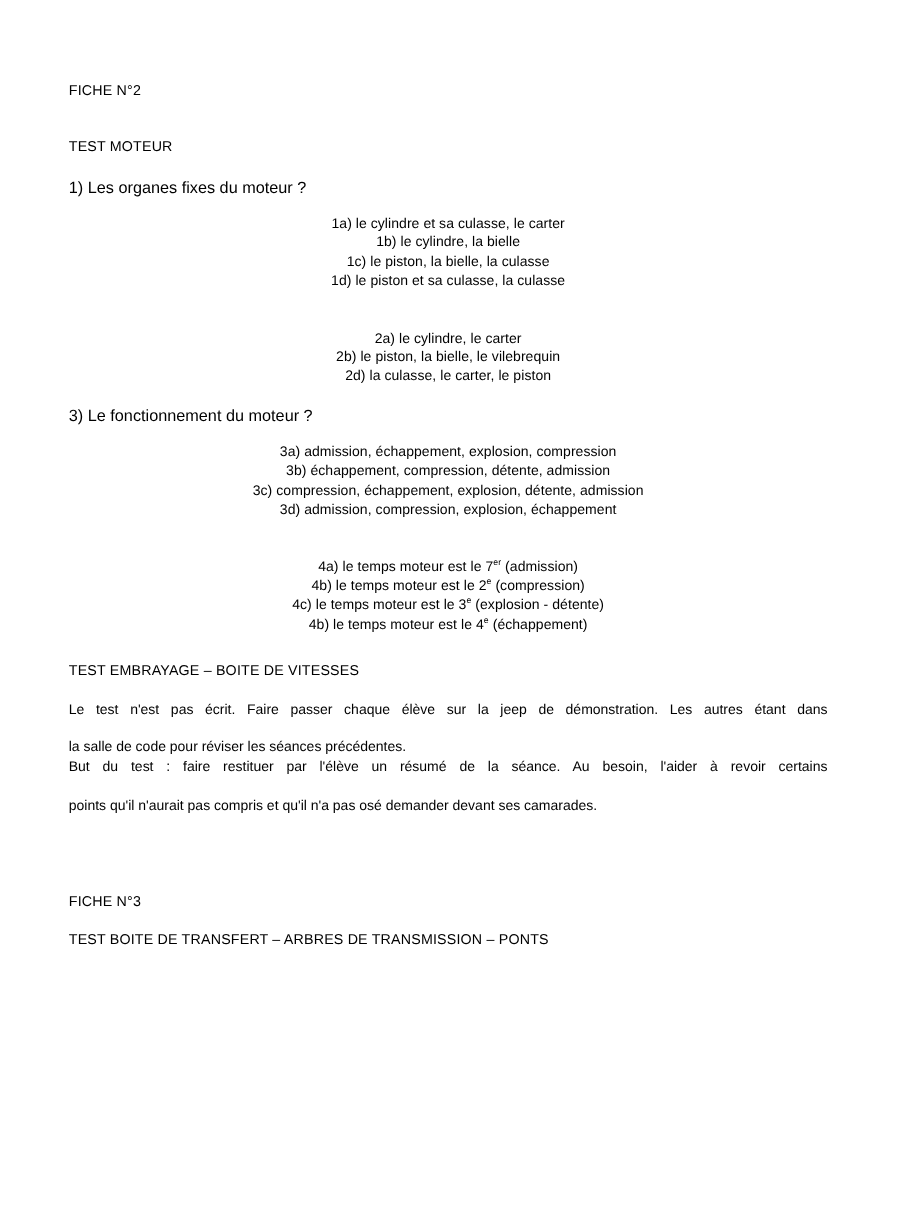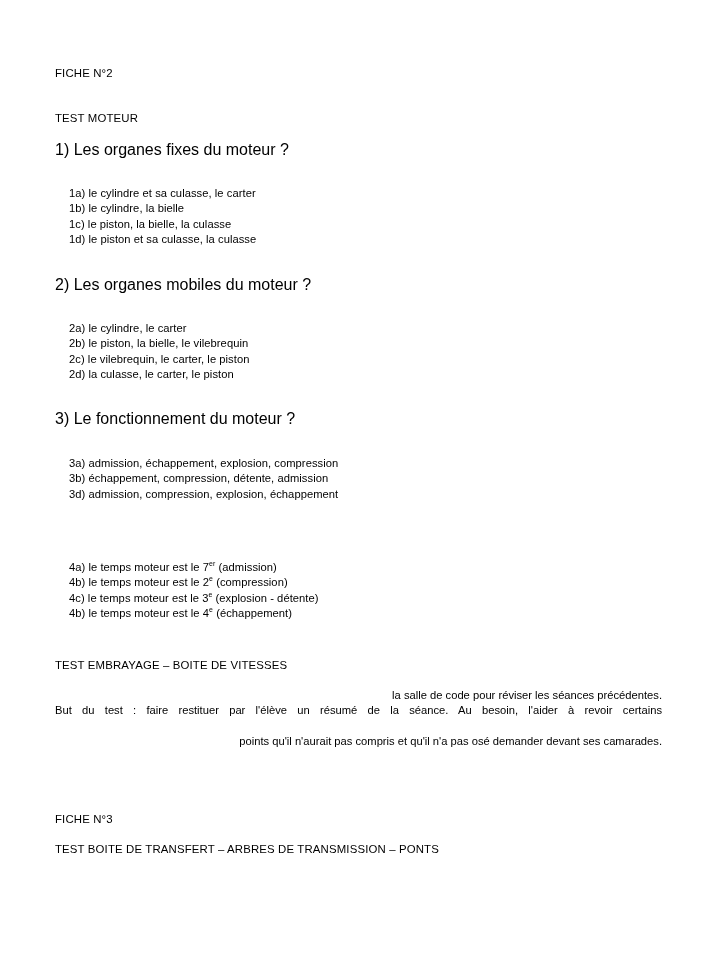--- a/index.html
+++ b/index.html
@@ -33,25 +33,26 @@
     line-height: 15.3px;
     white-space: pre-wrap;
     letter-spacing: 0.05px;
   }
   .heading {
     font-size: 11.4px;
     line-height: 15.3px;
     letter-spacing: 0.15px;
   }
   .question {
-    font-size: 16px;
+    font-size: 13px;
     line-height: 15.3px;
   }
   .answer-block {
-    margin: 14px;
+    margin: 0;
+    text-align: center;
   }
   .answer-block .line {
     line-height: 15.4px;
   }
   .para {
     font-size: 11.2px;
     line-height: 15.4px;
     text-align: justify;
     text-justify: inter-word;
   }
@@ -60,21 +61,21 @@
     display: block;
     text-align: justify;
   }
   .jline::after {
     content: "";
     display: inline-block;
     width: 100%;
   }
   .jline-last {
     display: block;
-    text-align: right;
+    text-align: left;
   }
   sup {
     font-size: 0.62em;
     vertical-align: super;
     line-height: 0;
   }
   .gap-s  { height: 15px; }
   .gap-m  { height: 22px; }
   .gap-l  { height: 30px; }
   .gap-xl { height: 62px; }
@@ -97,56 +98,56 @@
     <div class="gap-s"></div>
     <div class="answer-block">
       <div class="line">1a) le cylindre et sa culasse, le carter</div>
       <div class="line">1b) le cylindre, la bielle</div>
       <div class="line">1c) le piston, la bielle, la culasse</div>
       <div class="line">1d) le piston et sa culasse, la culasse</div>
     </div>
 
     <div class="gap-s"></div>
 
-    <div class="question">2) Les organes mobiles du moteur ?</div>
     <div class="gap-s"></div>
     <div class="answer-block">
       <div class="line">2a) le cylindre, le carter</div>
       <div class="line">2b) le piston, la bielle, le vilebrequin</div>
-      <div class="line">2c) le vilebrequin, le carter, le piston</div>
       <div class="line">2d) la culasse, le carter, le piston</div>
     </div>
 
     <div class="gap-s"></div>
 
     <div class="question">3) Le fonctionnement du moteur ?</div>
     <div class="gap-s"></div>
     <div class="answer-block">
       <div class="line">3a) admission, échappement, explosion, compression</div>
       <div class="line">3b) échappement, compression, détente, admission</div>
+      <div class="line">3c) compression, échappement, explosion, détente, admission</div>
       <div class="line">3d) admission, compression, explosion, échappement</div>
     </div>
 
     <div class="gap-s"></div>
 
     <div class="gap-s"></div>
     <div class="answer-block">
       <div class="line"><span>4a) le temps moteur est le 7</span><sup>er</sup><span> (admission)</span></div>
       <div class="line"><span>4b) le temps moteur est le 2</span><sup>e</sup><span> (compression)</span></div>
       <div class="line"><span>4c) le temps moteur est le 3</span><sup>e</sup><span> (explosion - détente)</span></div>
       <div class="line"><span>4b) le temps moteur est le 4</span><sup>e</sup><span> (échappement)</span></div>
     </div>
 
     <div class="gap-m"></div>
 
     <div class="heading">TEST EMBRAYAGE – BOITE DE VITESSES</div>
 
     <div class="gap-s"></div>
 
     <div class="para">
+      <span class="jline">Le test n'est pas écrit. Faire passer chaque élève sur la jeep de démonstration. Les autres étant dans</span>
       <span class="jline-last">la salle de code pour réviser les séances précédentes.</span>
       <span class="jline">But du test : faire restituer par l'élève un résumé de la séance. Au besoin, l'aider à revoir certains</span>
       <span class="jline-last">points qu'il n'aurait pas compris et qu'il n'a pas osé demander devant ses camarades.</span>
     </div>
 
     <div class="gap-xl"></div>
 
     <div class="heading">FICHE N°3</div>
 
     <div class="gap-s"></div>

